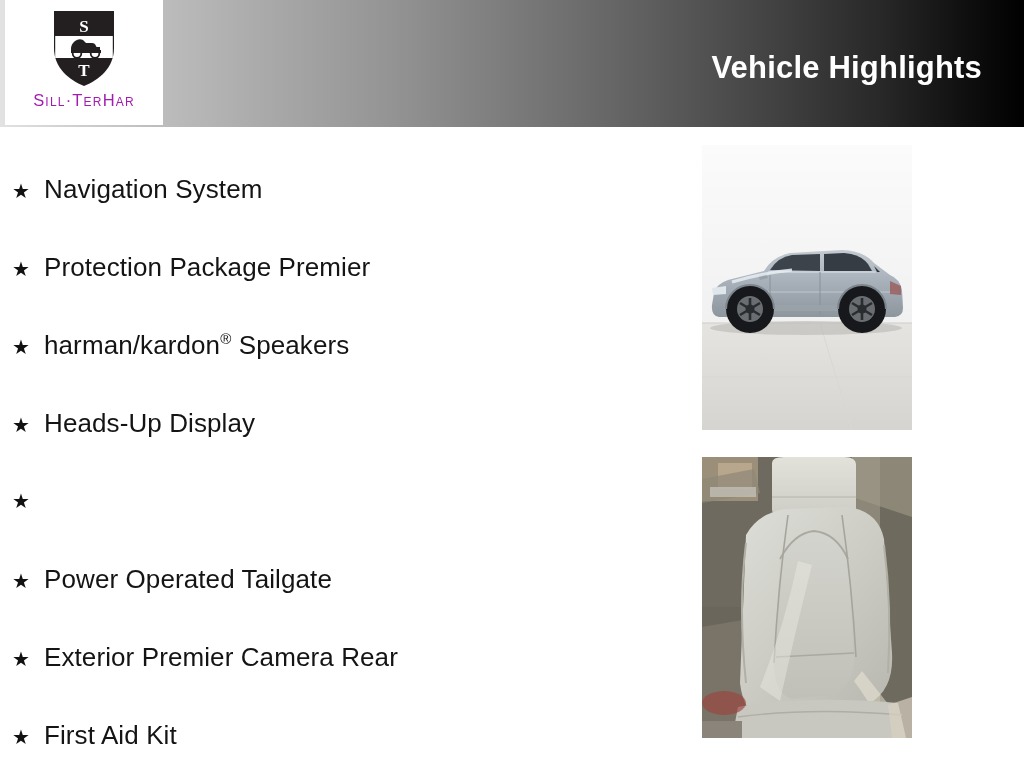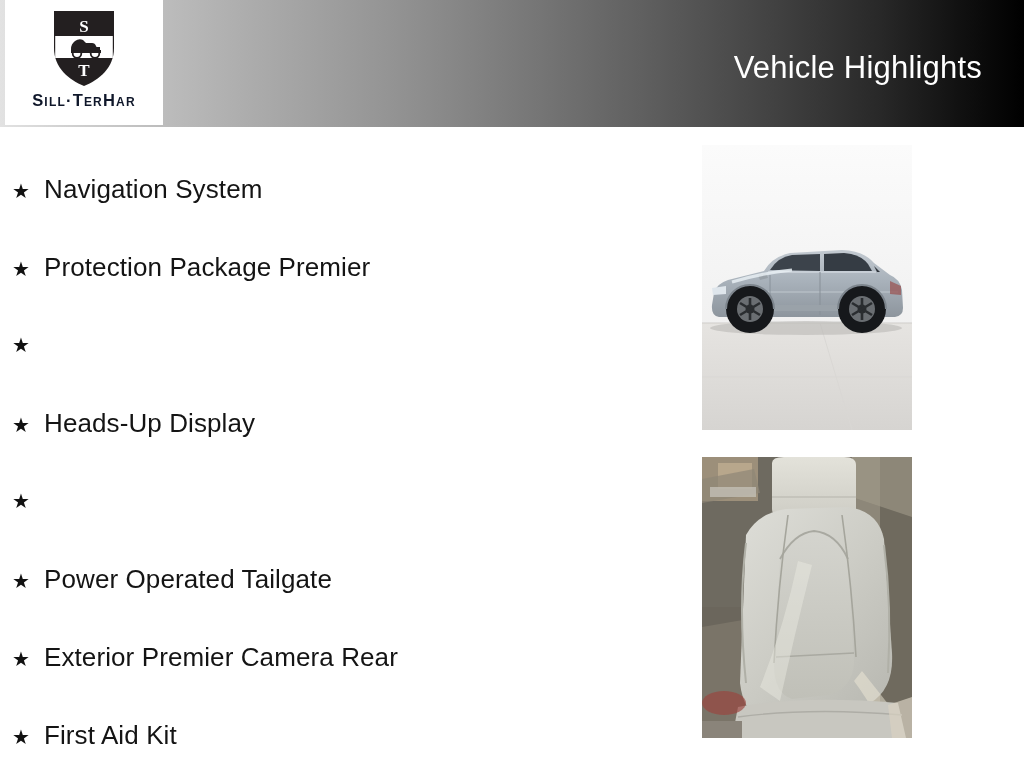--- a/index.html
+++ b/index.html
@@ -24,21 +24,21 @@
     background:linear-gradient(to right,
         #e2e2e2 0%, #d2d2d2 6%, #c0c0c0 14%,
         #ababab 25%, #949494 38%, #7b7b7b 50%,
         #5f5f5f 63%, #434343 75%, #282828 86%,
         #101010 94%, #000000 100%);
   }
   .header-title {
     position:absolute;
     right:42px; top:50px;
     font-size:31px;
-    font-weight:normal;
+    font-weight:bold;
     color:#ffffff;
     letter-spacing:0.2px;
     white-space:nowrap;
   }
 
   
   .logo-box {
     position:absolute;
     left:5px; top:0;
     width:158px; height:125px;
@@ -49,22 +49,22 @@
     justify-content:flex-start;
   }
   .logo-shield {
     margin-top:8px;
     width:66px; height:80px;
     display:block;
   }
   .logo-word {
     margin-top:4px;
     font-size:16.5px;
-    font-weight:bold;
-    color:#0f172a;
+    font-weight:normal;
+    color:#a21caf;
     letter-spacing:1.2px;
     font-variant:small-caps;
     white-space:nowrap;
     line-height:1;
   }
 
   
   .features {
     position:absolute;
     left:12px; top:150px;
@@ -147,20 +147,21 @@
       <span class="feature-label">Navigation System</span>
     </div>
 
     <div class="feature-item">
       <span class="feature-bullet">★</span>
       <span class="feature-label">Protection Package Premier</span>
     </div>
 
     <div class="feature-item">
       <span class="feature-bullet">★</span>
+      <span class="feature-label"><span>harman/kardon</span><sup>®</sup><span> Speakers</span></span>
     </div>
 
     <div class="feature-item">
       <span class="feature-bullet">★</span>
       <span class="feature-label">Heads-Up Display</span>
     </div>
 
     <div class="feature-item">
       <span class="feature-bullet">★</span>
     </div>

